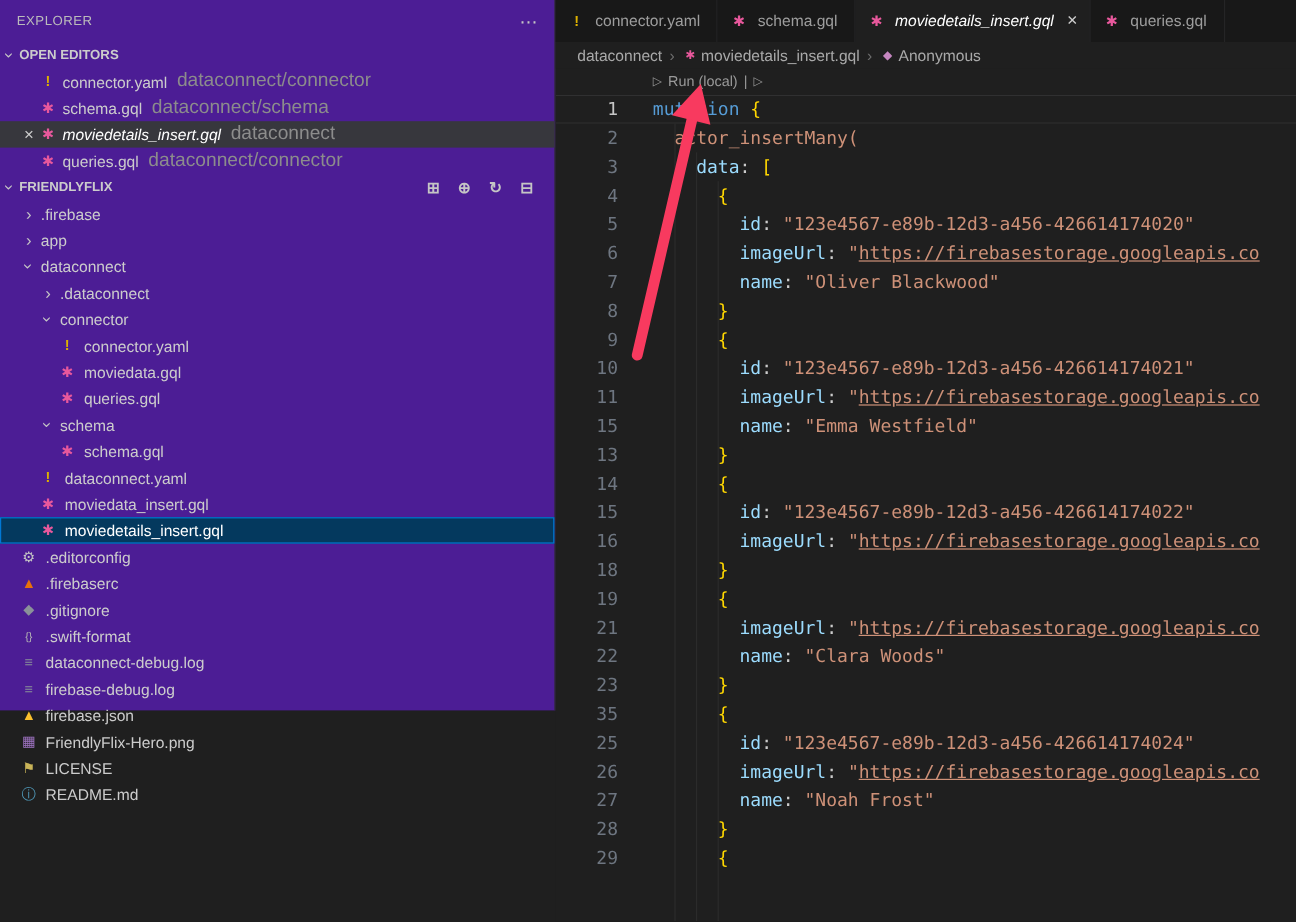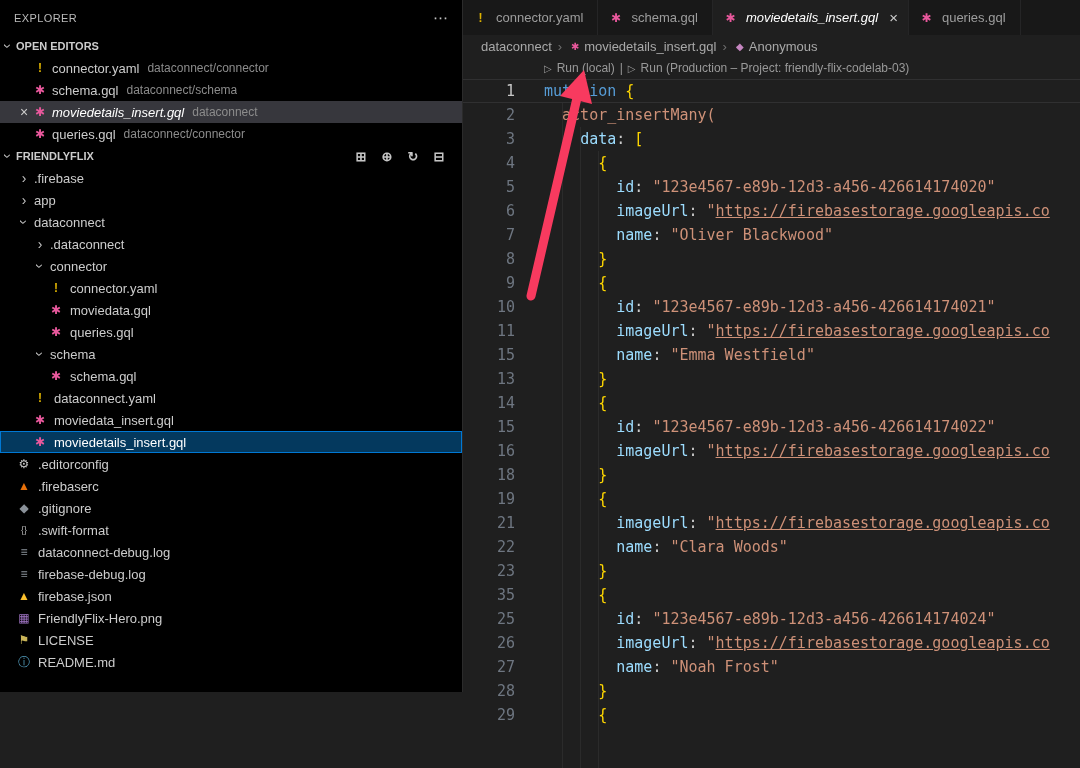--- a/index.html
+++ b/index.html
@@ -1,35 +1,35 @@
 <!DOCTYPE html>
 <html><head>
 <meta charset="utf-8">
 <style>
   *{margin:0;padding:0;box-sizing:border-box}
   html,body{width:1080px;height:768px;overflow:hidden}
   body{background:#1f1f1f;font-family:"Liberation Sans",sans-serif;color:#ccc;position:relative;font-size:13px}
   
-  .sidebar{position:absolute;left:0;top:0;width:463px;height:692px;background:#000000;border-right:1px solid #2b2b2b}
+  .sidebar{position:absolute;left:0;top:0;width:463px;height:592px;background:#4c1d95;border-right:1px solid #2b2b2b}
   .sb-titlebar{height:35px;display:flex;align-items:center;justify-content:space-between;padding:0 14px}
   .sb-title{font-size:11px;color:#bbb;letter-spacing:.4px}
   .more{color:#c5c5c5;font-size:15px;cursor:pointer}
   .section-header{height:22px;display:flex;align-items:center;font-size:11px;font-weight:700;color:#ccc;cursor:pointer}
   .chev{display:inline-block;width:16px;text-align:center;color:#c5c5c5;font-size:14px;font-weight:400}
   .chev.open{transform:rotate(90deg)}
   .ws-actions{margin-left:auto;display:flex;gap:8px;padding-right:12px}
   .ws-actions .ficon{font-size:13px;width:14px;cursor:pointer}
   .oe-row{height:22px;display:flex;align-items:center;padding-left:16px;white-space:nowrap;overflow:hidden;cursor:pointer}
   .oe-row.active{background:#37373d}
   .oe-close{width:16px;text-align:center;color:#ccc;font-size:14px;flex:none}
   .ficon{display:inline-block;width:16px;text-align:center;font-size:12px;margin-right:4px;flex:none}
   .oe-name{color:#ccc}
   .oe-row.active .oe-name{color:#fff}
   .italic{font-style:italic}
-  .oe-desc{color:#8c8c8c;font-size:12px;margin-left:8px;overflow:hidden}
+  .oe-desc{color:#8c8c8c;font-size:16px;margin-left:8px;overflow:hidden}
   .tree-row{height:22px;display:flex;align-items:center;color:#ccc;white-space:nowrap;cursor:pointer}
   .tree-row.selected{background:#04395e;outline:1px solid #0078d4;outline-offset:-1px;color:#fff}
   .tree-label{margin-left:2px}
   
   .editor{position:absolute;left:463px;top:0;width:617px;height:768px;background:#1f1f1f;overflow:hidden}
   .tab-bar{height:35px;display:flex;background:#181818}
   .tab{display:flex;align-items:center;padding:0 10px;color:#9d9d9d;background:#181818;border-right:1px solid #252526;height:35px;cursor:pointer;flex:none}
   .tab.active{background:#1f1f1f;color:#fff}
   .tab .ficon{width:15px}
   .tab-label{margin:0 4px}
@@ -239,21 +239,20 @@
     </div>
   <div class="code-area">
     <div class="guide" style="left:99px;top:46px"></div>
     <div class="guide" style="left:117px;top:70px"></div>
     <div class="guide" style="left:135px;top:94px"></div>
     <div class="codelens">
       <span class="cl-play">▷</span>
       <span class="cl-link">Run (local)</span>
       <span class="cl-sep">|</span>
       <span class="cl-play">▷</span>
-      <span class="cl-link">Run (Production – Project: friendly-flix-codelab-03)</span>
     </div>
     <div>
         <div class="cl cur"><span class="ln">1</span><span class="ct"><span class="tok-kw">mutation</span><span class="tok-pl"> </span><span class="tok-bk">{</span></span></div>
         <div class="cl"><span class="ln">2</span><span class="ct"><span class="tok-pl">  </span><span class="tok-fn">actor_insertMany(</span></span></div>
         <div class="cl"><span class="ln">3</span><span class="ct"><span class="tok-pl">    </span><span class="tok-pr">data</span><span class="tok-pu">: </span><span class="tok-bk">[</span></span></div>
         <div class="cl"><span class="ln">4</span><span class="ct"><span class="tok-pl">      </span><span class="tok-bk">{</span></span></div>
         <div class="cl"><span class="ln">5</span><span class="ct"><span class="tok-pl">        </span><span class="tok-pr">id</span><span class="tok-pu">: </span><span class="tok-st">"123e4567-e89b-12d3-a456-426614174020"</span></span></div>
         <div class="cl"><span class="ln">6</span><span class="ct"><span class="tok-pl">        </span><span class="tok-pr">imageUrl</span><span class="tok-pu">: </span><span class="tok-st">"</span><span class="tok-lk">https://firebasestorage.googleapis.co</span></span></div>
         <div class="cl"><span class="ln">7</span><span class="ct"><span class="tok-pl">        </span><span class="tok-pr">name</span><span class="tok-pu">: </span><span class="tok-st">"Oliver Blackwood"</span></span></div>
         <div class="cl"><span class="ln">8</span><span class="ct"><span class="tok-pl">      </span><span class="tok-bk">}</span></span></div>

